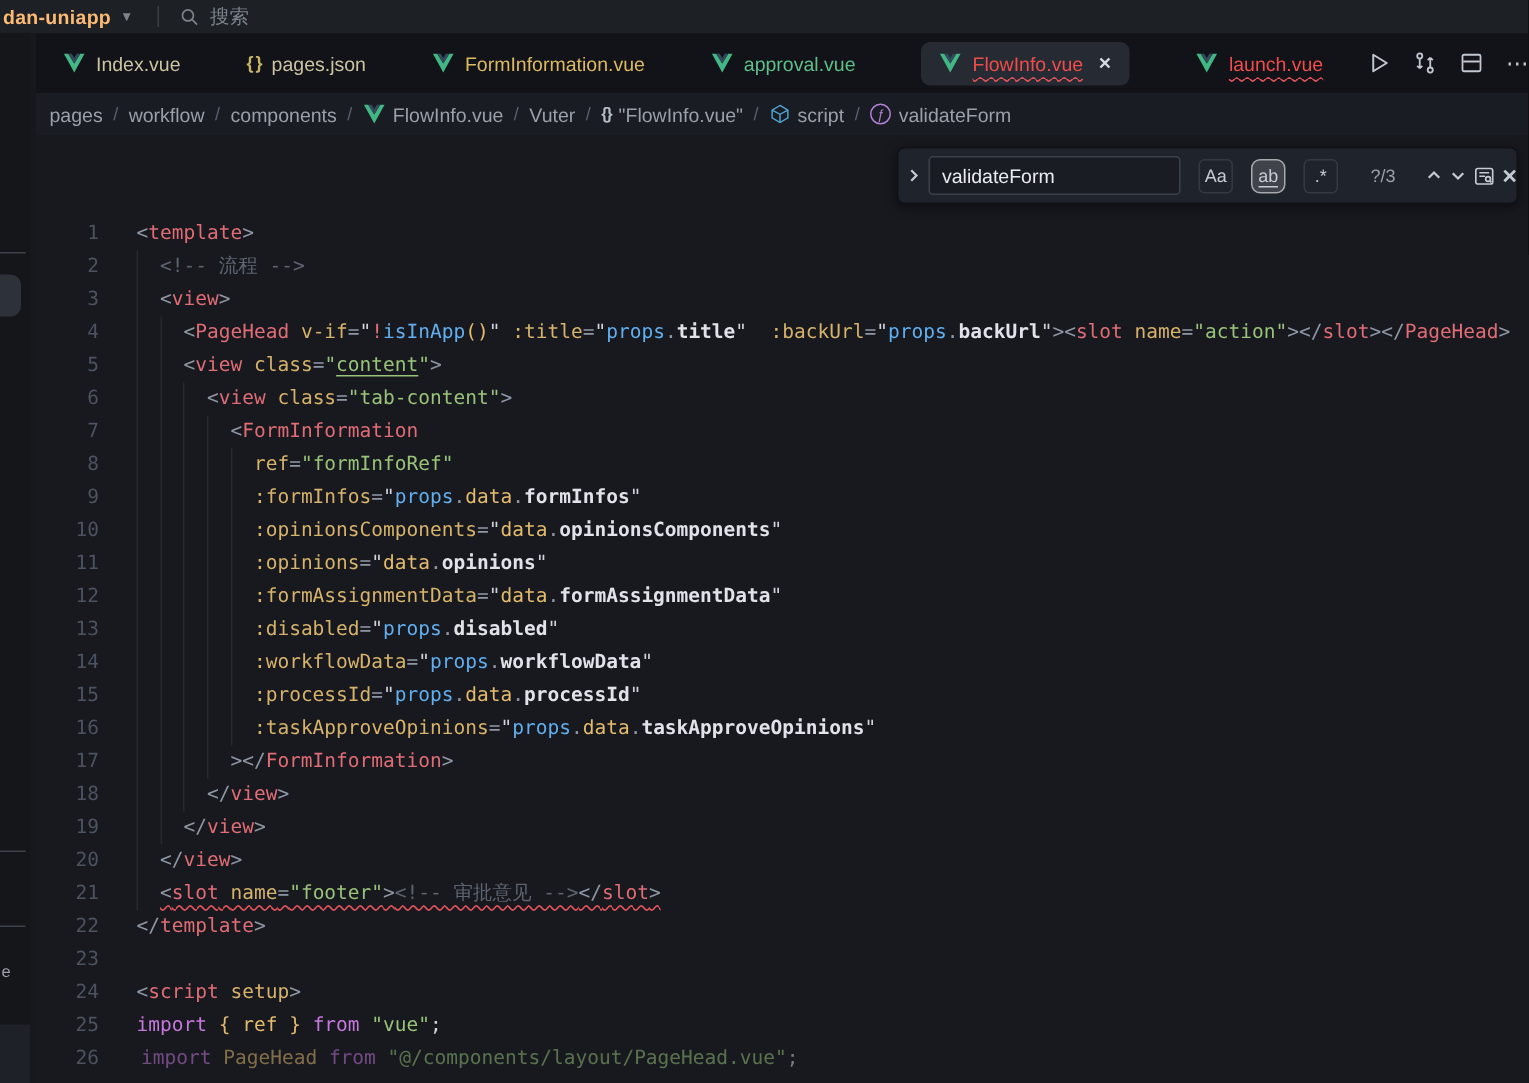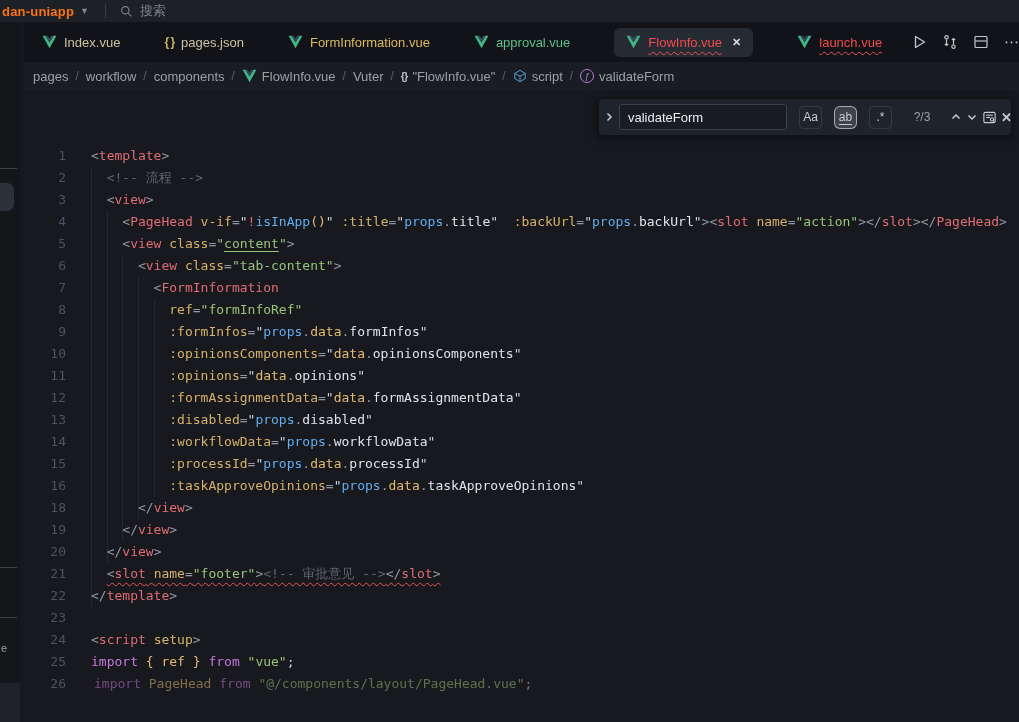--- a/index.html
+++ b/index.html
@@ -3,21 +3,21 @@
 <meta charset="utf-8">
 <style>
   * { box-sizing: border-box; margin:0; padding:0; }
   html,body { background:#0b0c0f; }
   body { font-family:"Liberation Sans", sans-serif; }
   .app { position:relative; width:1019px; height:722px; background:#16181e; overflow:hidden; }
 
   
   .titlebar { position:absolute; left:0; top:0; right:0; height:22px; background:#1d2126; overflow:hidden; }
   .tb-inner { position:relative; top:-4px; display:flex; align-items:center; height:30px; padding-left:2px; }
-  .tb-project { color:#f97316; font-size:13px; font-weight:bold; letter-spacing:.2px; }
+  .tb-project { color:#fdba74; font-size:13px; font-weight:bold; letter-spacing:.2px; }
   .tb-chev { color:#7d838d; font-size:9px; margin-left:6px; }
   .tb-div { width:1px; height:14px; background:#3a3f47; margin:0 14px 0 16px; }
   .tb-search { display:flex; align-items:center; gap:7px; color:#7d838d; font-size:13px; }
 
   
   .leftstrip { position:absolute; left:0; top:22px; bottom:0; width:20px; background:#14161a; }
   .ls-hline { position:absolute; left:0; width:17px; height:1px; background:#3c414b; }
   .ls-pill { position:absolute; left:-4px; top:161px; width:18px; height:28px; background:#2c313a; border-radius:0 7px 7px 0; }
   .ls-e { position:absolute; left:1px; top:620px; color:#9aa0a8; font-size:11px; }
   .ls-bottom { position:absolute; left:0; bottom:0; width:20px; height:39px; background:#1e2127; }
@@ -66,21 +66,21 @@
   .lc.dim { opacity:.52;margin-left:28px; }
   .sqw { text-decoration:underline wavy #e4545a 1px; text-underline-offset:4px; text-decoration-skip-ink:none; }
   .tk-p { color:#8f97a5; }
   .tk-t { color:#e06c75; }
   .tk-a { color:#d6b26a; }
   .tk-s { color:#98c379; }
   .tk-su { color:#98c379; text-decoration:underline; text-underline-offset:3px; }
   .tk-q { color:#ced3dc; }
   .tk-b { color:#61afef; }
   .tk-g { color:#e3bb6d; }
-  .tk-w { color:#e0e3e9; font-weight:normal; }
+  .tk-w { color:#e0e3e9; font-weight:bold; }
   .tk-c { color:#5d6470; }
   .tk-k { color:#c678dd; }
   .tk-r { color:#e06c75; }
 </style>
 </head>
 <body>
 
 <div class="app">
 
   <div class="titlebar">
@@ -294,20 +294,21 @@
           <div class="line"><span class="ln">7</span><span class="lc"><span class="tk-p">        &lt;</span><span class="tk-t">FormInformation</span></span></div>
           <div class="line"><span class="ln">8</span><span class="lc"><span class="tk-p">          </span><span class="tk-a">ref</span><span class="tk-p">=</span><span class="tk-s">"formInfoRef"</span></span></div>
           <div class="line"><span class="ln">9</span><span class="lc"><span class="tk-p">          </span><span class="tk-a">:formInfos</span><span class="tk-p">=</span><span class="tk-q">"</span><span class="tk-b">props</span><span class="tk-p">.</span><span class="tk-g">data</span><span class="tk-p">.</span><span class="tk-w">formInfos</span><span class="tk-q">"</span></span></div>
           <div class="line"><span class="ln">10</span><span class="lc"><span class="tk-p">          </span><span class="tk-a">:opinionsComponents</span><span class="tk-p">=</span><span class="tk-q">"</span><span class="tk-g">data</span><span class="tk-p">.</span><span class="tk-w">opinionsComponents</span><span class="tk-q">"</span></span></div>
           <div class="line"><span class="ln">11</span><span class="lc"><span class="tk-p">          </span><span class="tk-a">:opinions</span><span class="tk-p">=</span><span class="tk-q">"</span><span class="tk-g">data</span><span class="tk-p">.</span><span class="tk-w">opinions</span><span class="tk-q">"</span></span></div>
           <div class="line"><span class="ln">12</span><span class="lc"><span class="tk-p">          </span><span class="tk-a">:formAssignmentData</span><span class="tk-p">=</span><span class="tk-q">"</span><span class="tk-g">data</span><span class="tk-p">.</span><span class="tk-w">formAssignmentData</span><span class="tk-q">"</span></span></div>
           <div class="line"><span class="ln">13</span><span class="lc"><span class="tk-p">          </span><span class="tk-a">:disabled</span><span class="tk-p">=</span><span class="tk-q">"</span><span class="tk-b">props</span><span class="tk-p">.</span><span class="tk-w">disabled</span><span class="tk-q">"</span></span></div>
           <div class="line"><span class="ln">14</span><span class="lc"><span class="tk-p">          </span><span class="tk-a">:workflowData</span><span class="tk-p">=</span><span class="tk-q">"</span><span class="tk-b">props</span><span class="tk-p">.</span><span class="tk-w">workflowData</span><span class="tk-q">"</span></span></div>
           <div class="line"><span class="ln">15</span><span class="lc"><span class="tk-p">          </span><span class="tk-a">:processId</span><span class="tk-p">=</span><span class="tk-q">"</span><span class="tk-b">props</span><span class="tk-p">.</span><span class="tk-g">data</span><span class="tk-p">.</span><span class="tk-w">processId</span><span class="tk-q">"</span></span></div>
           <div class="line"><span class="ln">16</span><span class="lc"><span class="tk-p">          </span><span class="tk-a">:taskApproveOpinions</span><span class="tk-p">=</span><span class="tk-q">"</span><span class="tk-b">props</span><span class="tk-p">.</span><span class="tk-g">data</span><span class="tk-p">.</span><span class="tk-w">taskApproveOpinions</span><span class="tk-q">"</span></span></div>
+          <div class="line"><span class="ln">17</span><span class="lc"><span class="tk-p">        &gt;&lt;/</span><span class="tk-t">FormInformation</span><span class="tk-p">&gt;</span></span></div>
           <div class="line"><span class="ln">18</span><span class="lc"><span class="tk-p">      &lt;/</span><span class="tk-t">view</span><span class="tk-p">&gt;</span></span></div>
           <div class="line"><span class="ln">19</span><span class="lc"><span class="tk-p">    &lt;/</span><span class="tk-t">view</span><span class="tk-p">&gt;</span></span></div>
           <div class="line"><span class="ln">20</span><span class="lc"><span class="tk-p">  &lt;/</span><span class="tk-t">view</span><span class="tk-p">&gt;</span></span></div>
           <div class="line"><span class="ln">21</span><span class="lc"><span class="tk-p">  </span><span class="sqw"><span class="tk-p">&lt;</span><span class="tk-t">slot</span><span class="tk-p"> </span><span class="tk-a">name</span><span class="tk-p">=</span><span class="tk-s">"footer"</span><span class="tk-p">&gt;</span><span class="tk-c">&lt;!-- 审批意见 --&gt;</span><span class="tk-p">&lt;/</span><span class="tk-t">slot</span><span class="tk-p">&gt;</span></span></span></div>
           <div class="line"><span class="ln">22</span><span class="lc"><span class="tk-p">&lt;/</span><span class="tk-t">template</span><span class="tk-p">&gt;</span></span></div>
           <div class="line"><span class="ln">23</span><span class="lc"></span></div>
           <div class="line"><span class="ln">24</span><span class="lc"><span class="tk-p">&lt;</span><span class="tk-t">script</span><span class="tk-p"> </span><span class="tk-a">setup</span><span class="tk-p">&gt;</span></span></div>
           <div class="line"><span class="ln">25</span><span class="lc"><span class="tk-k">import</span><span class="tk-p"> </span><span class="tk-g">{ ref }</span><span class="tk-p"> </span><span class="tk-k">from</span><span class="tk-p"> </span><span class="tk-s">"vue"</span><span class="tk-q">;</span></span></div>
           <div class="line"><span class="ln">26</span><span class="lc dim"><span class="tk-k">import</span><span class="tk-p"> </span><span class="tk-g">PageHead</span><span class="tk-p"> </span><span class="tk-k">from</span><span class="tk-p"> </span><span class="tk-s">"@/components/layout/PageHead.vue"</span><span class="tk-q">;</span></span></div>
         </div>

